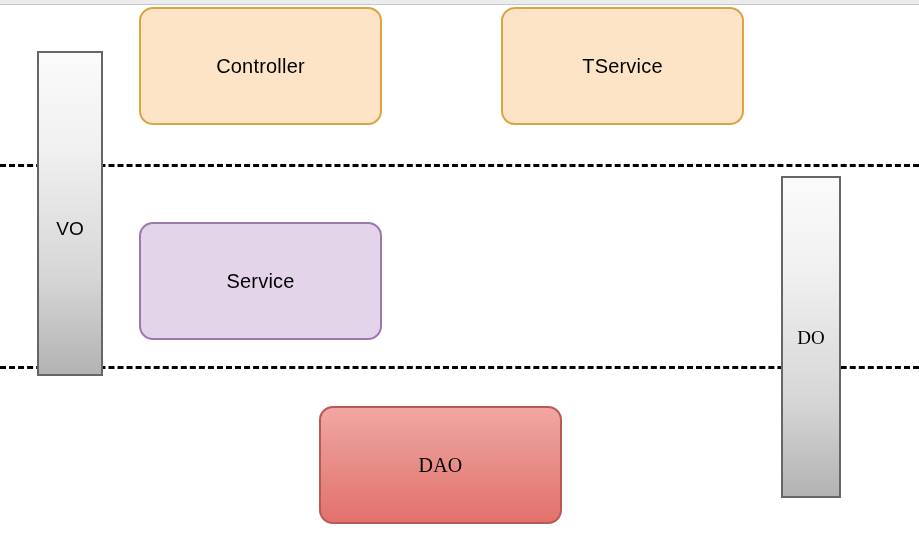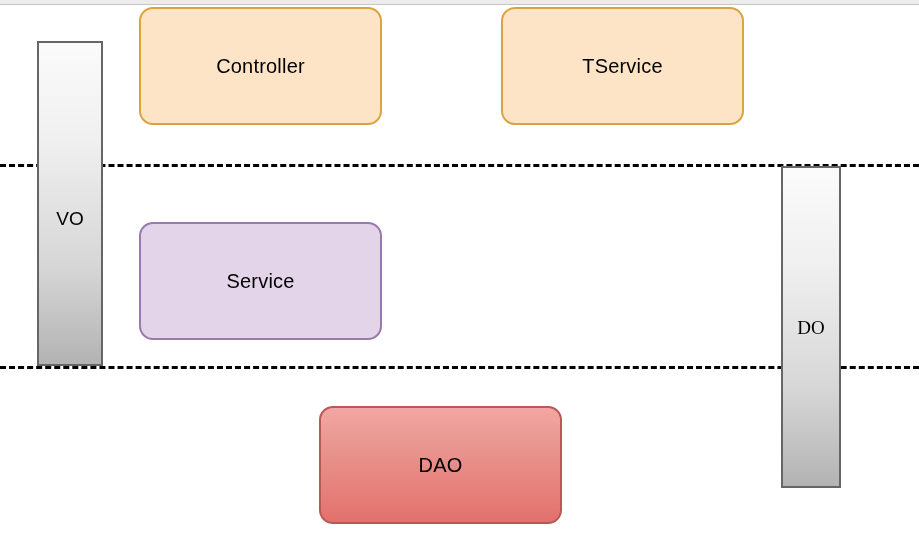--- a/index.html
+++ b/index.html
@@ -76,20 +76,21 @@
   }
 
   
   .bar {
     position: absolute;
     box-sizing: border-box;
     border: 2px solid #666666;
     background: linear-gradient(to bottom, #fbfbfb 0%, #f0f0f0 30%, #d6d6d6 70%, #b3b3b3 100%);
     display: flex;
     justify-content: center;
+    margin-top: 10px;
   }
   .bar .bar-label {
     font-size: 19px;
     color: #000000;
     line-height: 1;
     user-select: none;
     position: absolute;
   }
   .bar.vo .bar-label { top: 166px; }
   .bar.do .bar-label { top: 150px; }
@@ -118,17 +119,17 @@
 
   <div class="node tservice" style="left:487px; top:7px; width:243px; height:118px;margin-left:14px;">
     <span class="node-label">TService</span>
   </div>
 
   <div class="node service" style="left:139px; top:222px; width:243px; height:118px;">
     <span class="node-label">Service</span>
   </div>
 
 
-  <div class="node dao" style="left:319px; top:406px; width:243px; height:118px;">
+  <div class="node dao" style="left:319px; top:406px; width:243px; height:118px;font-family:Liberation Serif, serif;">
     <span class="node-label">DAO</span>
   </div>
 
 </div>
 
 </body></html>

